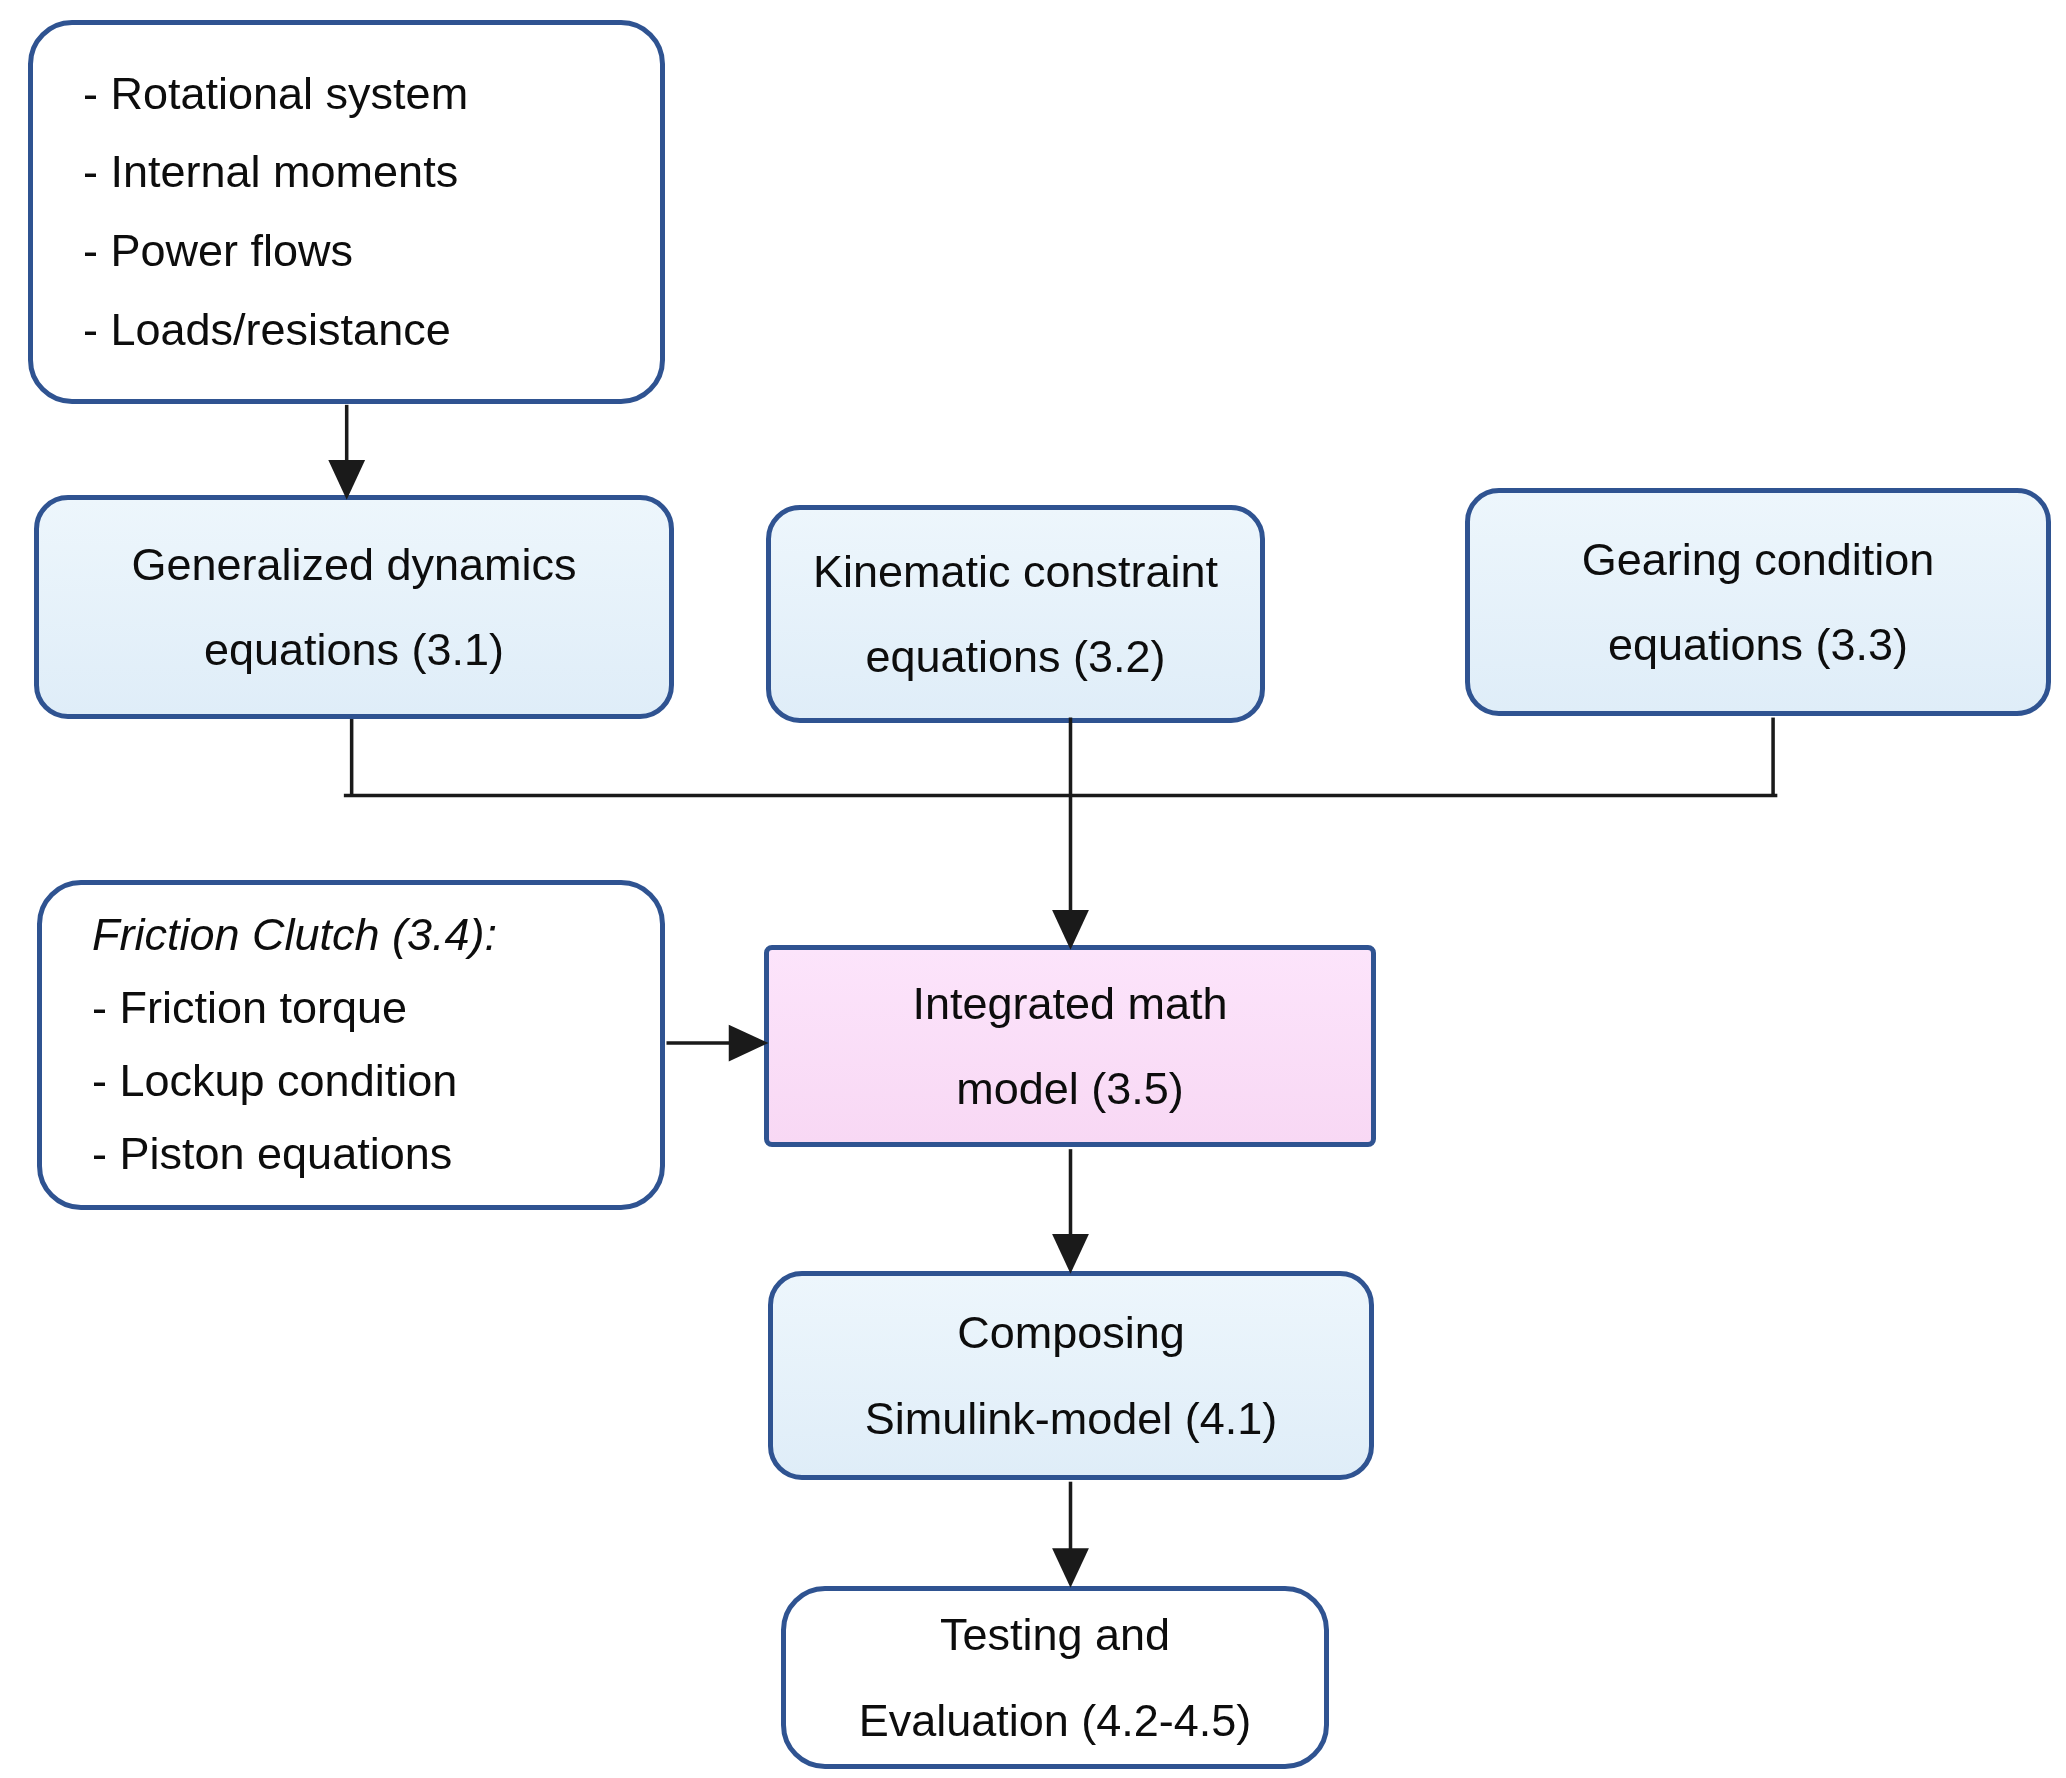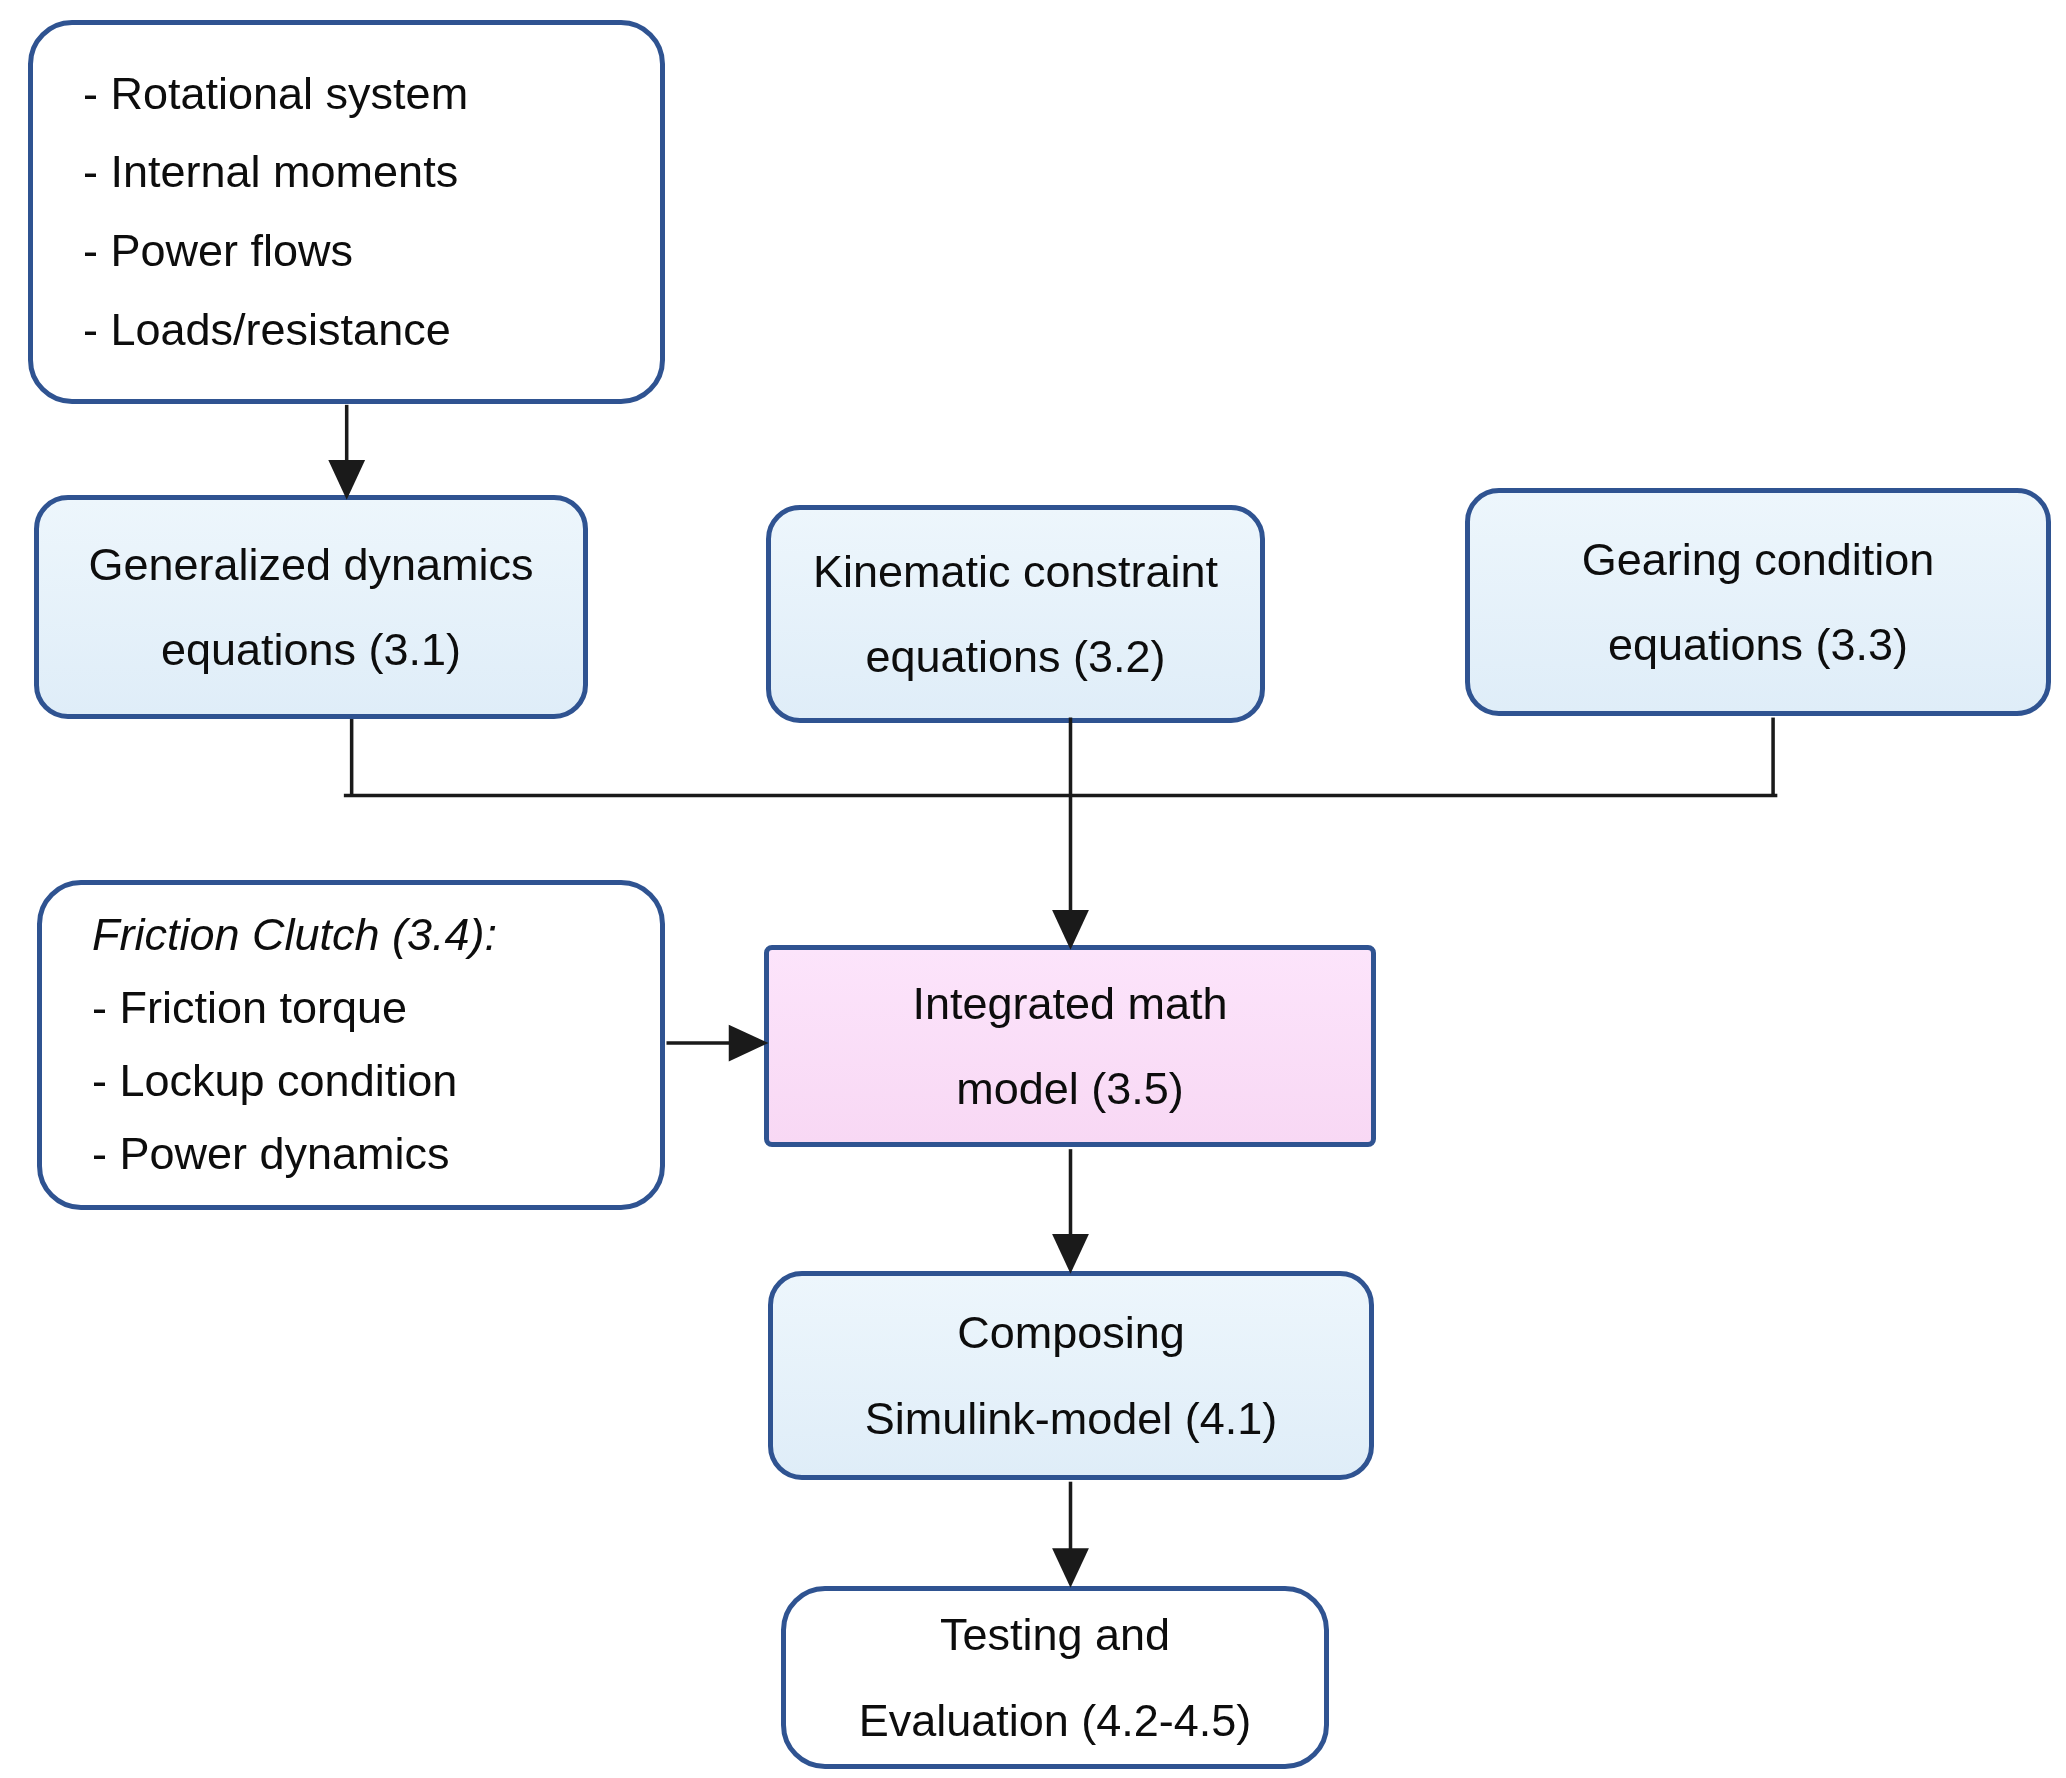--- a/index.html
+++ b/index.html
@@ -22,21 +22,21 @@
     display:flex;flex-direction:column;justify-content:center;
     font-size:45px;
     z-index:2;
   }
   .box.center{align-items:center;text-align:center;line-height:1.9;}
   .box.leftalign{align-items:flex-start;text-align:right;padding-left:50px;padding-right:32px;}
   .box.blue{background:linear-gradient(180deg,#EDF6FC 0%,#DFEDF8 100%);border-radius:34px;}
   .box.pink{background:linear-gradient(180deg,#FCE4FB 0%,#F8D8F4 100%);border-radius:8px;}
   .box.whitefill{background:#ffffff;border-radius:44px;}
   #box-inputs{left:28px;top:20px;width:637px;height:384px;line-height:1.75;}
-  #box-3-1{left:34px;top:495px;width:554px;height:224px;}
+  #box-3-1{left:34px;top:495px;width:640px;height:224px;}
   #box-3-2{left:766px;top:498px;width:499px;height:218px;margin-top:7px;}
   #box-3-3{left:1465px;top:488px;width:586px;height:228px;}
   #box-3-4{left:37px;top:880px;width:628px;height:330px;line-height:1.62;}
   #box-3-5{left:764px;top:945px;width:612px;height:202px;}
   #box-4-1{left:768px;top:1271px;width:606px;height:209px;}
   #box-test{left:781px;top:1586px;width:548px;height:183px;}
   .italic-title{font-style:italic;}
 </style>
 </head>
 <body>
@@ -92,21 +92,21 @@
 
   <div class="box blue center" id="box-3-3">
     <div>Gearing condition</div>
     <div>equations (3.3)</div>
   </div>
 
   <div class="box whitefill leftalign" id="box-3-4">
     <div class="italic-title">Friction Clutch (3.4):</div>
     <div>- Friction torque</div>
     <div>- Lockup condition</div>
-    <div>- Power dynamics</div>
+    <div>- Piston equations</div>
   </div>
 
   <div class="box pink center" id="box-3-5">
     <div>Integrated math</div>
     <div>model (3.5)</div>
   </div>
 
   <div class="box blue center" id="box-4-1">
     <div>Composing</div>
     <div>Simulink-model (4.1)</div>

